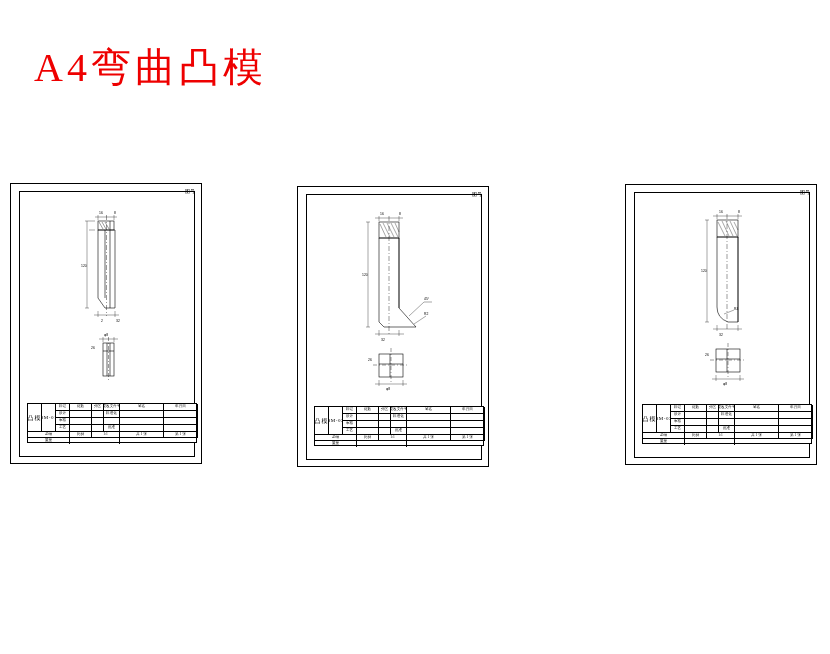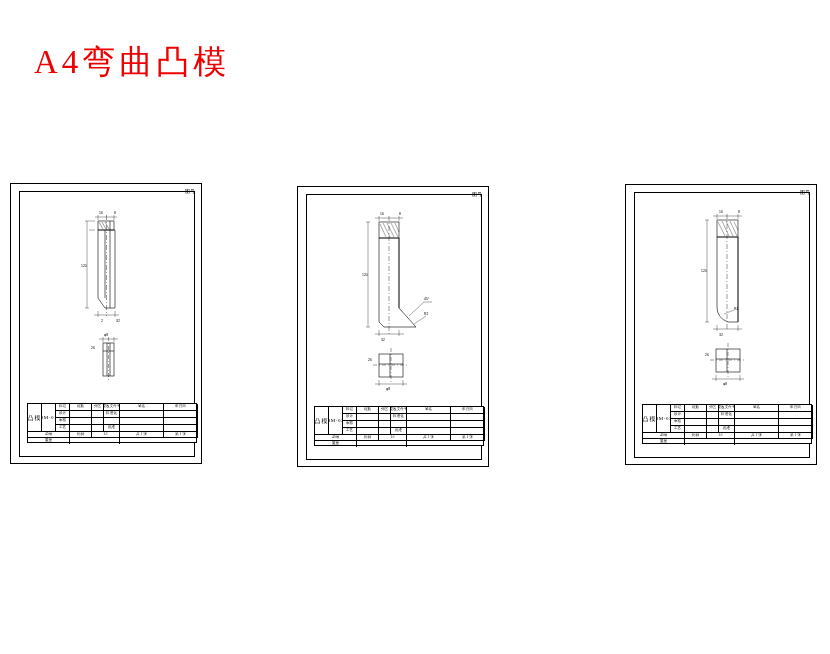--- a/index.html
+++ b/index.html
@@ -12,21 +12,21 @@
     height: 654px;
     position: relative;
     font-family: "Liberation Serif", serif;
     overflow: hidden;
   }
   #page-title {
     position: absolute;
     left: 34px;
     top: 40px;
     font-family: "Liberation Serif", serif;
-    font-size: 33px;
+    font-size: 40px;
     letter-spacing: 4px;
     color: #ee0000;
     white-space: nowrap;
   }
   .sheet {
     position: absolute;
     background: #ffffff;
     border: 1px solid #000000;
     box-sizing: border-box;
   }

